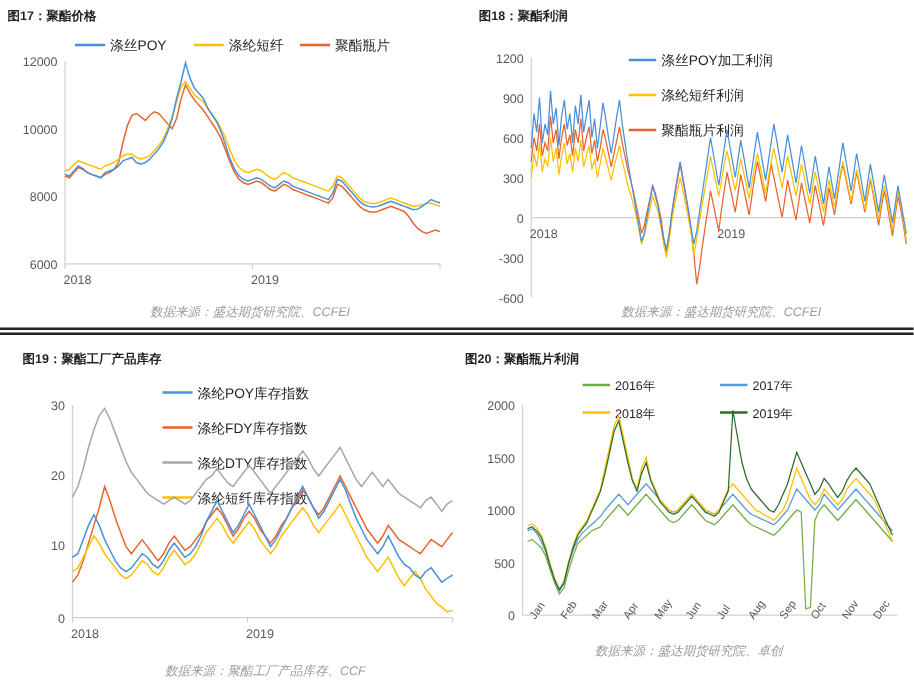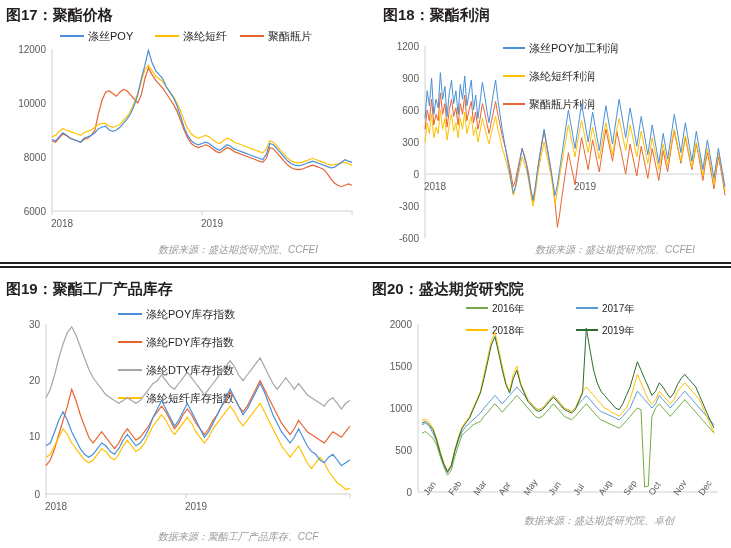--- a/index.html
+++ b/index.html
@@ -1,20 +1,20 @@
 <!DOCTYPE html>
 <html><head>
 <meta charset="utf-8">
 <style>
   html,body{margin:0;padding:0;background:#ffffff;}
   body{width:731px;height:548px;font-family:"Liberation Sans",sans-serif;color:#231f20;overflow:hidden;}
   .page{position:relative;width:731px;height:548px;}
   .panel{position:absolute;box-sizing:border-box;}
-  .ptitle{font-size:15px;font-weight:bold;color:#231f20;white-space:nowrap;}
-  .source{font-size:10px;font-style:italic;color:#9a9a9a;text-align:center;white-space:nowrap;}
+  .ptitle{font-size:10px;font-weight:bold;color:#231f20;white-space:nowrap;}
+  .source{font-size:10px;font-style:italic;color:#9a9a9a;text-align:left;white-space:nowrap;}
   .rule{position:absolute;background:#231f20;}
   .chartbox{position:absolute;}
   svg{display:block;}
   .axislbl{font-size:10px;fill:#595959;font-family:"Liberation Sans",sans-serif;}
   .axislbl-small{font-size:9px;fill:#595959;font-family:"Liberation Sans",sans-serif;}
   .legend-txt{font-size:11px;fill:#231f20;font-family:"Liberation Sans",sans-serif;}
   .legend-txt2{font-size:10px;fill:#231f20;font-family:"Liberation Sans",sans-serif;}
 </style>
 </head>
 <body>
@@ -84,21 +84,21 @@
         <polyline id="f18s0" fill="none" stroke="#4a90d9" stroke-width="1" points="48.0,96.5 50.2,68.8 52.4,83.7 54.6,56.0 56.8,92.3 59.0,77.3 61.2,85.9 63.4,50.7 65.6,77.3 67.9,64.5 70.1,94.4 72.3,70.9 74.5,58.1 76.7,81.6 78.9,68.8 81.1,92.3 83.3,62.4 85.5,77.3 87.7,53.9 89.9,83.7 92.1,70.9 94.3,58.1 96.5,88.0 98.7,73.1 100.9,96.5 103.1,79.5 105.4,60.3 107.6,73.1 109.8,88.0 112.0,100.8 114.2,85.9 116.4,70.9 118.6,58.1 120.8,77.3 123.0,92.3 125.2,107.2 127.4,120.0 129.6,132.8 131.8,145.6 134.0,158.4 136.2,171.2 138.4,164.8 140.6,152.0 142.9,139.2 145.1,126.4 147.3,134.9 149.5,143.5 151.7,156.3 153.9,169.1 156.1,177.6 158.3,164.8 160.5,147.7 162.7,132.8 164.9,120.0 167.1,107.2 169.3,120.0 171.5,132.8 173.7,145.6 175.9,160.5 178.1,173.3 180.4,162.7 182.6,147.7 184.8,132.8 187.0,117.9 189.2,102.9 191.4,88.0 193.6,100.8 195.8,113.6 198.0,126.4 200.2,111.5 202.4,96.5 204.6,81.6 206.8,94.4 209.0,107.2 211.2,120.0 213.4,105.1 215.6,90.1 217.9,102.9 220.1,115.7 222.3,128.5 224.5,113.6 226.7,98.7 228.9,83.7 231.1,96.5 233.3,109.3 235.5,122.1 237.7,107.2 239.9,92.3 242.1,77.3 244.3,90.1 246.5,102.9 248.7,115.7 250.9,100.8 253.1,85.9 255.4,98.7 257.6,111.5 259.8,124.3 262.0,109.3 264.2,94.4 266.4,107.2 268.6,120.0 270.8,132.8 273.0,117.9 275.2,102.9 277.4,115.7 279.6,128.5 281.8,141.3 284.0,126.4 286.2,111.5 288.4,124.3 290.6,137.1 292.9,122.1 295.1,107.2 297.3,92.3 299.5,105.1 301.7,117.9 303.9,130.7 306.1,115.7 308.3,100.8 310.5,113.6 312.7,126.4 314.9,139.2 317.1,124.3 319.3,109.3 321.5,122.1 323.7,134.9 325.9,147.7 328.1,132.8 330.4,117.9 332.6,130.7 334.8,143.5 337.0,156.3 339.2,141.3 341.4,126.4 343.6,139.2 345.8,152.0 348.0,164.8"></polyline>
       </g>
     </svg>
 
     <div class="source" style="position:absolute;left:120px;top:243px;width:236px;">数据来源：盛达期货研究院、CCFEI</div>
   </div>
 
   <div class="rule" style="left:0;top:262px;width:731px;height:1.5px;"></div>
   <div class="rule" style="left:0;top:266px;width:731px;height:1.5px;"></div>
 
-  <div class="panel" style="left:0;top:272px;width:365px;height:276px;">
+  <div class="panel" style="left:12px;top:272px;width:365px;height:276px;">
     <div class="ptitle" style="position:absolute;left:6px;top:8px;">图19：聚酯工厂产品库存</div>
 
     <svg class="chartbox" width="365" height="222" viewBox="0 0 365 222" style="left:0;top:24px;">
       <line x1="46" y1="28" x2="46" y2="198" stroke="#d0d0d0" stroke-width="1"></line>
       <line x1="46" y1="198" x2="350" y2="198" stroke="#d0d0d0" stroke-width="1"></line>
       <text class="axislbl" x="40" y="32" text-anchor="end">30</text>
       <text class="axislbl" x="40" y="88" text-anchor="end">20</text>
       <text class="axislbl" x="40" y="144" text-anchor="end">10</text>
       <text class="axislbl" x="40" y="202" text-anchor="end">0</text>
       <text class="axislbl" x="56" y="214" text-anchor="middle">2018</text>
@@ -120,21 +120,21 @@
         <polyline id="f19s1" fill="none" stroke="#e8642f" stroke-width="1.2" points="46.0,169.7 50.3,164.0 54.6,152.7 58.8,138.5 63.1,124.3 67.4,110.2 71.7,93.2 76.0,104.5 80.3,118.7 84.5,130.0 88.8,141.3 93.1,147.0 97.4,141.3 101.7,135.7 105.9,141.3 110.2,147.0 114.5,152.7 118.8,147.0 123.1,138.5 127.4,132.8 131.6,138.5 135.9,144.2 140.2,141.3 144.5,135.7 148.8,130.0 153.0,121.5 157.3,115.8 161.6,110.2 165.9,115.8 170.2,124.3 174.5,132.8 178.7,127.2 183.0,118.7 187.3,113.0 191.6,118.7 195.9,127.2 200.1,132.8 204.4,138.5 208.7,132.8 213.0,124.3 217.3,118.7 221.5,110.2 225.8,104.5 230.1,96.0 234.4,101.7 238.7,110.2 243.0,115.8 247.2,110.2 251.5,101.7 255.8,93.2 260.1,84.7 264.4,93.2 268.6,101.7 272.9,110.2 277.2,118.7 281.5,127.2 285.8,132.8 290.1,138.5 294.3,132.8 298.6,124.3 302.9,130.0 307.2,135.7 311.5,138.5 315.7,141.3 320.0,144.2 324.3,147.0 328.6,141.3 332.9,135.7 337.2,138.5 341.4,141.3 345.7,135.7 350.0,130.0"></polyline>
         <polyline id="f19s3" fill="none" stroke="#ffc000" stroke-width="1.2" points="46.0,161.2 50.3,158.3 54.6,149.8 58.8,141.3 63.1,132.8 67.4,138.5 71.7,147.0 76.0,152.7 80.3,158.3 84.5,164.0 88.8,166.8 93.1,164.0 97.4,158.3 101.7,152.7 105.9,155.5 110.2,161.2 114.5,164.0 118.8,158.3 123.1,149.8 127.4,144.2 131.6,149.8 135.9,155.5 140.2,152.7 144.5,147.0 148.8,138.5 153.0,130.0 157.3,124.3 161.6,118.7 165.9,124.3 170.2,132.8 174.5,138.5 178.7,132.8 183.0,127.2 187.3,121.5 191.6,127.2 195.9,135.7 200.1,141.3 204.4,147.0 208.7,141.3 213.0,132.8 217.3,127.2 221.5,121.5 225.8,115.8 230.1,110.2 234.4,115.8 238.7,124.3 243.0,130.0 247.2,124.3 251.5,118.7 255.8,113.0 260.1,107.3 264.4,115.8 268.6,124.3 272.9,132.8 277.2,141.3 281.5,149.8 285.8,155.5 290.1,161.2 294.3,155.5 298.6,149.8 302.9,158.3 307.2,166.8 311.5,172.5 315.7,166.8 320.0,161.2 324.3,166.8 328.6,175.3 332.9,181.0 337.2,186.7 341.4,189.5 345.7,193.5 350.0,192.3"></polyline>
         <polyline id="f19s0" fill="none" stroke="#4a90d9" stroke-width="1.2" points="46.0,149.8 50.3,147.0 54.6,135.7 58.8,124.3 63.1,115.8 67.4,124.3 71.7,135.7 76.0,144.2 80.3,152.7 84.5,158.3 88.8,161.2 93.1,158.3 97.4,152.7 101.7,147.0 105.9,149.8 110.2,155.5 114.5,158.3 118.8,152.7 123.1,144.2 127.4,138.5 131.6,144.2 135.9,149.8 140.2,147.0 144.5,141.3 148.8,132.8 153.0,121.5 157.3,113.0 161.6,104.5 165.9,113.0 170.2,121.5 174.5,130.0 178.7,124.3 183.0,115.8 187.3,107.3 191.6,115.8 195.9,124.3 200.1,132.8 204.4,141.3 208.7,135.7 213.0,127.2 217.3,118.7 221.5,110.2 225.8,101.7 230.1,93.2 234.4,101.7 238.7,110.2 243.0,118.7 247.2,113.0 251.5,104.5 255.8,96.0 260.1,87.5 264.4,96.0 268.6,107.3 272.9,118.7 277.2,127.2 281.5,135.7 285.8,141.3 290.1,147.0 294.3,141.3 298.6,132.8 302.9,141.3 307.2,149.8 311.5,155.5 315.7,158.3 320.0,164.0 324.3,166.8 328.6,161.2 332.9,158.3 337.2,164.0 341.4,169.7 345.7,166.8 350.0,164.0"></polyline>
       </g>
     </svg>
 
     <div class="source" style="position:absolute;left:120px;top:258px;width:236px;">数据来源：聚酯工厂产品库存、CCF</div>
   </div>
 
   <div class="panel" style="left:366px;top:272px;width:365px;height:276px;">
-    <div class="ptitle" style="position:absolute;left:6px;top:8px;">图20：盛达期货研究院</div>
+    <div class="ptitle" style="position:absolute;left:6px;top:8px;">图20：聚酯瓶片利润</div>
 
     <svg class="chartbox" width="365" height="230" viewBox="0 0 365 230" style="left:0;top:24px;">
       <line x1="52" y1="28" x2="52" y2="196" stroke="#d0d0d0" stroke-width="1"></line>
       <line x1="52" y1="196" x2="352" y2="196" stroke="#d0d0d0" stroke-width="1"></line>
       <text class="axislbl" x="46" y="32" text-anchor="end">2000</text>
       <text class="axislbl" x="46" y="74" text-anchor="end">1500</text>
       <text class="axislbl" x="46" y="116" text-anchor="end">1000</text>
       <text class="axislbl" x="46" y="158" text-anchor="end">500</text>
       <text class="axislbl" x="46" y="200" text-anchor="end">0</text>
 

